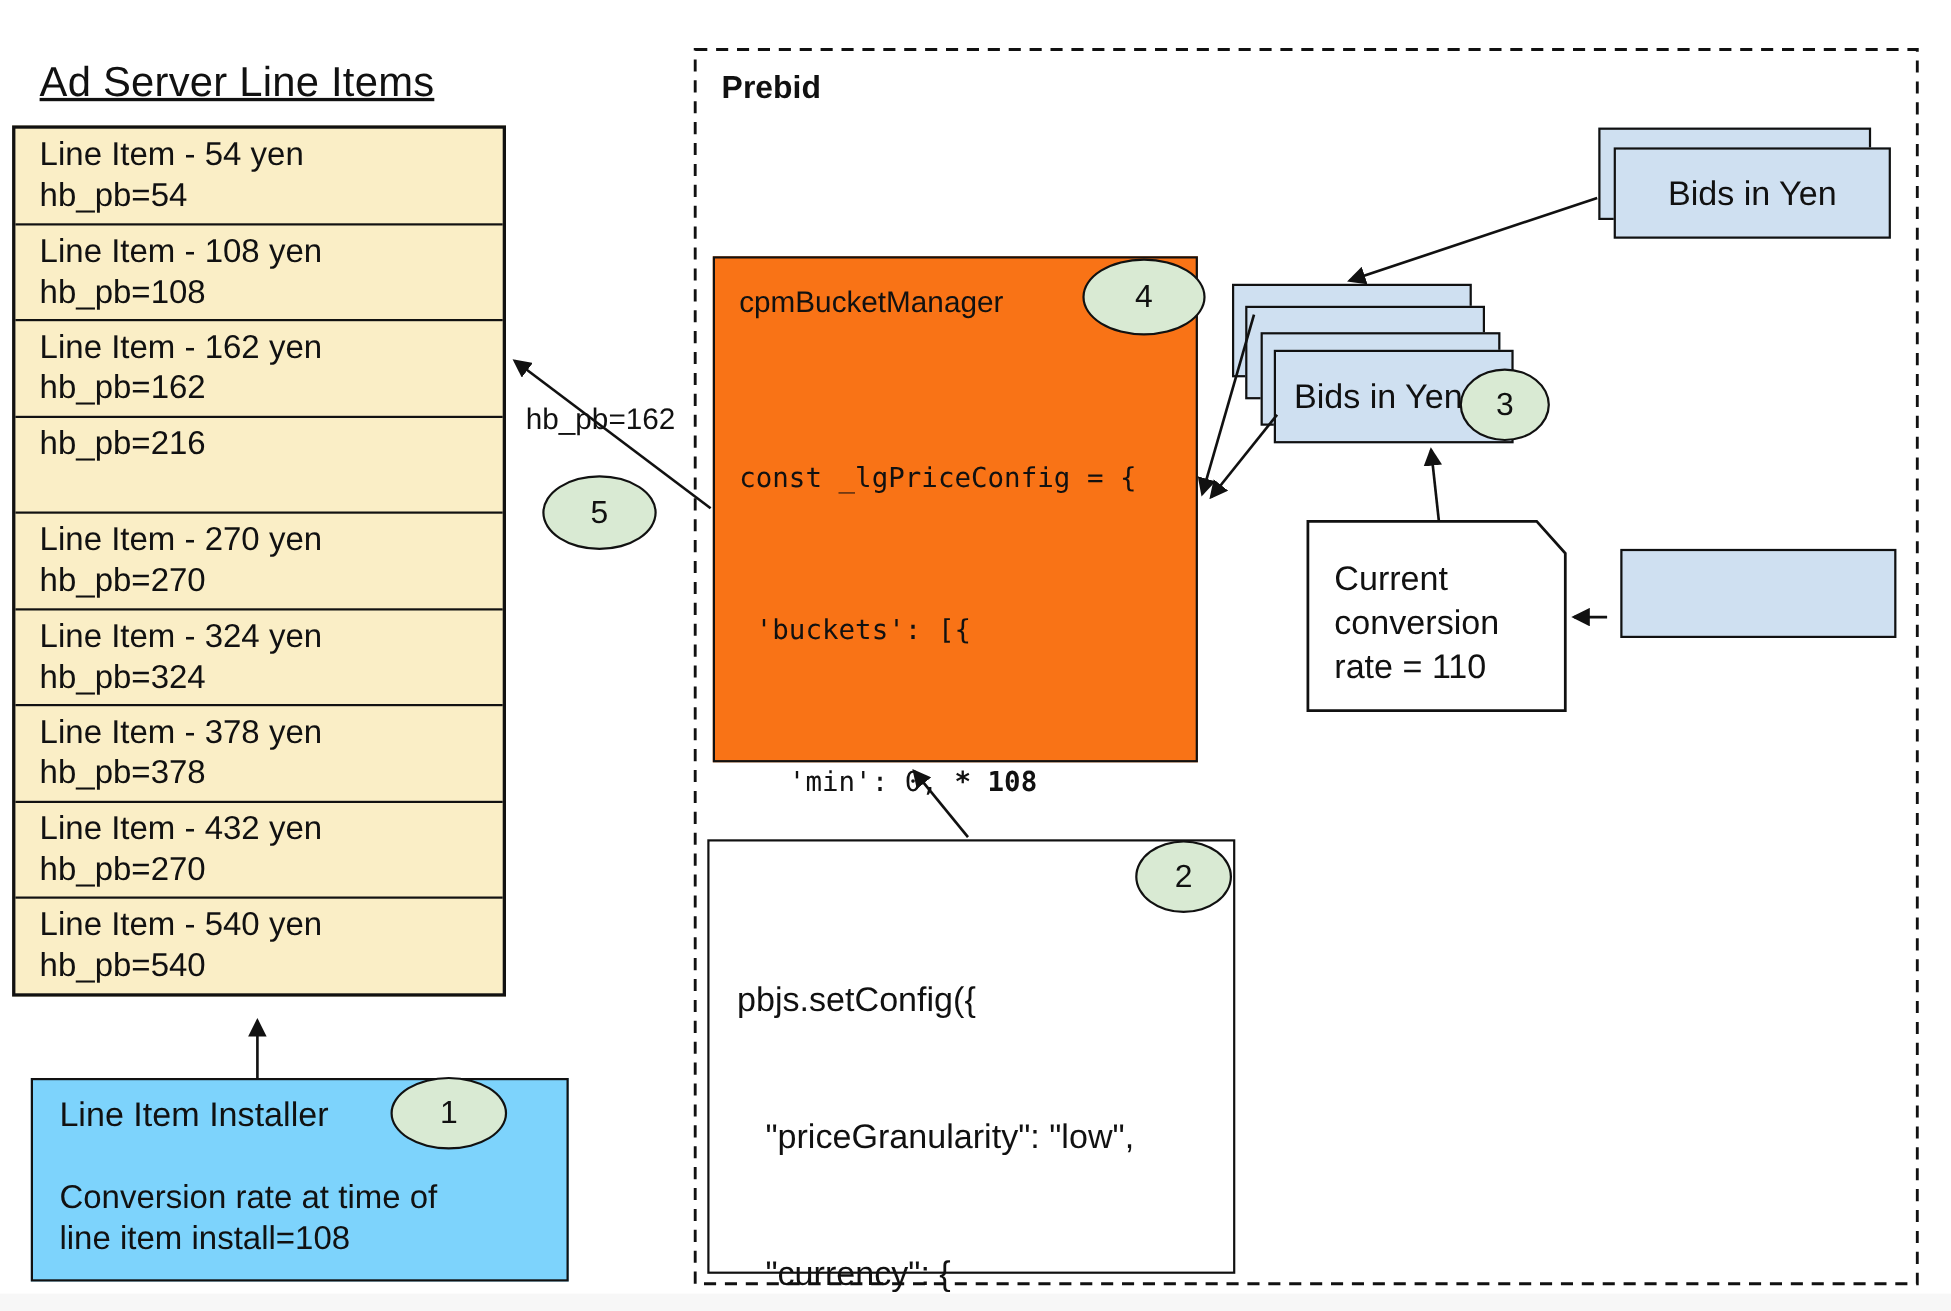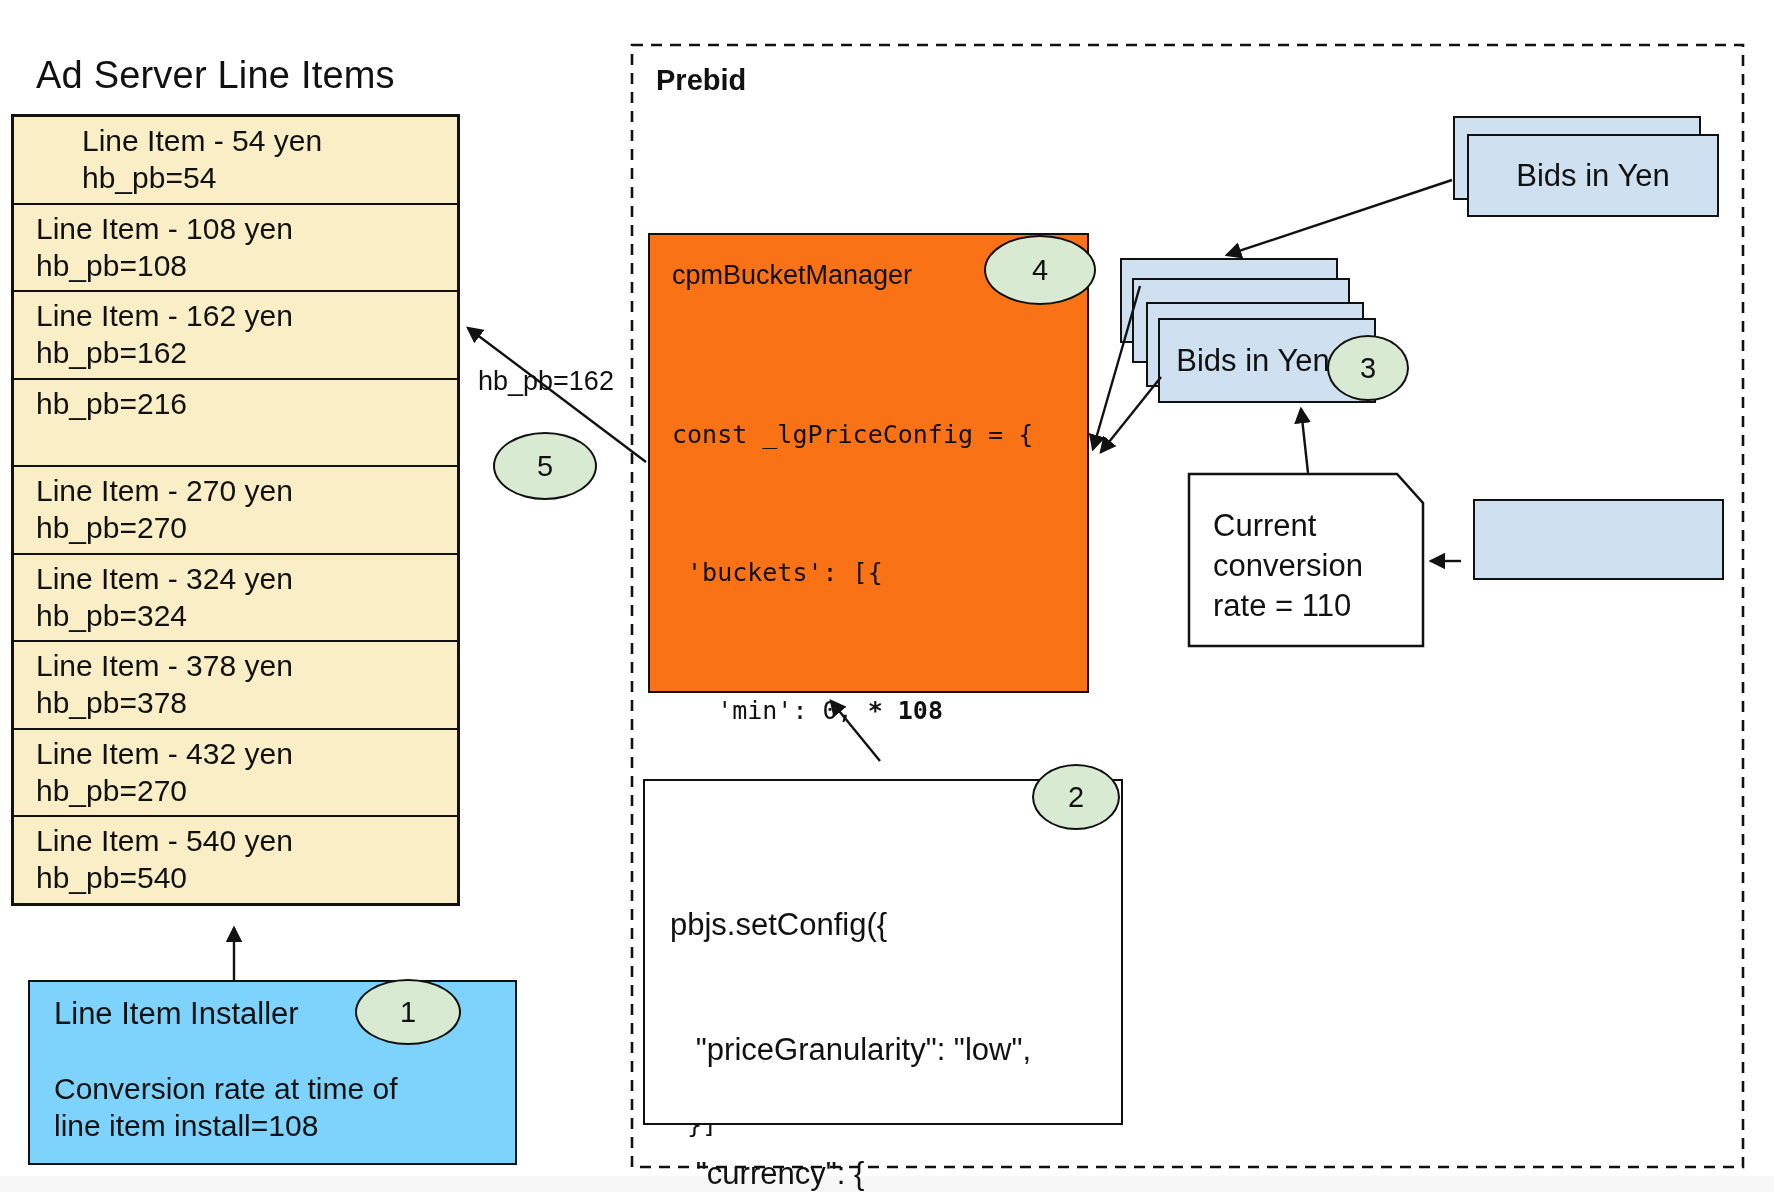--- a/index.html
+++ b/index.html
@@ -6,39 +6,39 @@
   .canvas{position:relative;width:1774px;height:1192px;background:#ffffff;overflow:hidden;
           font-family:"Liberation Sans",sans-serif;color:#111;}
   .abs{position:absolute;box-sizing:border-box;}
   .h1{font-size:38px;letter-spacing:.2px;}
   .card{background:#CFE0F1;border:2.2px solid #111;display:flex;align-items:center;justify-content:center;
         font-size:31px;}
   .badge{background:#D9EAD3;border:2.3px solid #111;border-radius:50%;display:flex;align-items:center;
          justify-content:center;font-size:29px;z-index:6;}
   .tbl{background:#FAEEC6;border:3px solid #111;z-index:2;}
   .row{height:80.5px;padding:5px 0 0 22px;font-size:30px;line-height:37px;border-top:2.5px solid #111;}
-  .row:first-child{border-top:none;margin-left:46px;}
+  .row:first-child{border-top:none;}
   .codebox{background:#f97316;border:2.2px solid #111;z-index:2;}
   .mono{font-family:"DejaVu Sans Mono",monospace;font-size:25px;line-height:46px;white-space:pre;}
   .sanscode{font-size:31px;line-height:41.5px;white-space:pre;}
   .notetext{font-size:31px;line-height:40px;}
   .arrows{position:absolute;inset:0;width:100%;height:100%;z-index:10;pointer-events:none;}
   .shapes{position:absolute;inset:0;width:100%;height:100%;z-index:1;pointer-events:none;}
   .stack{z-index:3;margin-left:11px;}
 </style>
 </head>
 <body>
 
 <div class="canvas">
 
   <svg class="shapes" viewBox="0 0 1774 1192">
     <polygon points="1189,474 1397,474 1423,503 1423,646 1189,646" fill="#ffffff" stroke="#111" stroke-width="2.5"></polygon>
   </svg>
 
-  <div class="abs h1" style="left:36px;top:54px;">Ad Server Line Items</div>
+  <div class="abs h1" style="left:36px;top:54px;text-decoration:underline;">Ad Server Line Items</div>
 
   <div class="abs tbl" style="left:11px;top:114px;width:449px;">
     <div class="row">
       <div>Line Item - 54 yen</div>
       <div>hb_pb=54</div>
     </div>
     <div class="row">
       <div>Line Item - 108 yen</div>
       <div>hb_pb=108</div>
     </div>
@@ -89,21 +89,21 @@
       <div><span> 'buckets': [{</span><b></b></div>
       <div><span>   'min': 0, </span><b>* 108</b></div>
       <div><span>   'max': 5, </span><b>* 108</b></div>
       <div><span>   'increment': 0.5 </span><b>* 108</b></div>
       <div><span> }]</span><b></b></div>
       
     </div>
   </div>
   <div class="abs badge" style="left:984px;top:235px;width:112px;height:70px;">4</div>
 
-  <div class="abs" style="left:643px;top:763px;width:480px;height:346px;background:#fff;border:2.5px solid #111;z-index:2;margin-top:16px;">
+  <div class="abs" style="left:643px;top:763px;width:480px;height:395px;background:#fff;border:2.5px solid #111;z-index:2;">
     <div class="abs sanscode" style="left:25px;top:40px;">
       <div>pbjs.setConfig({</div>
       <div>   "priceGranularity": "low",</div>
       <div>   "currency": {</div>
       
       
       
       
     </div>
   </div>

